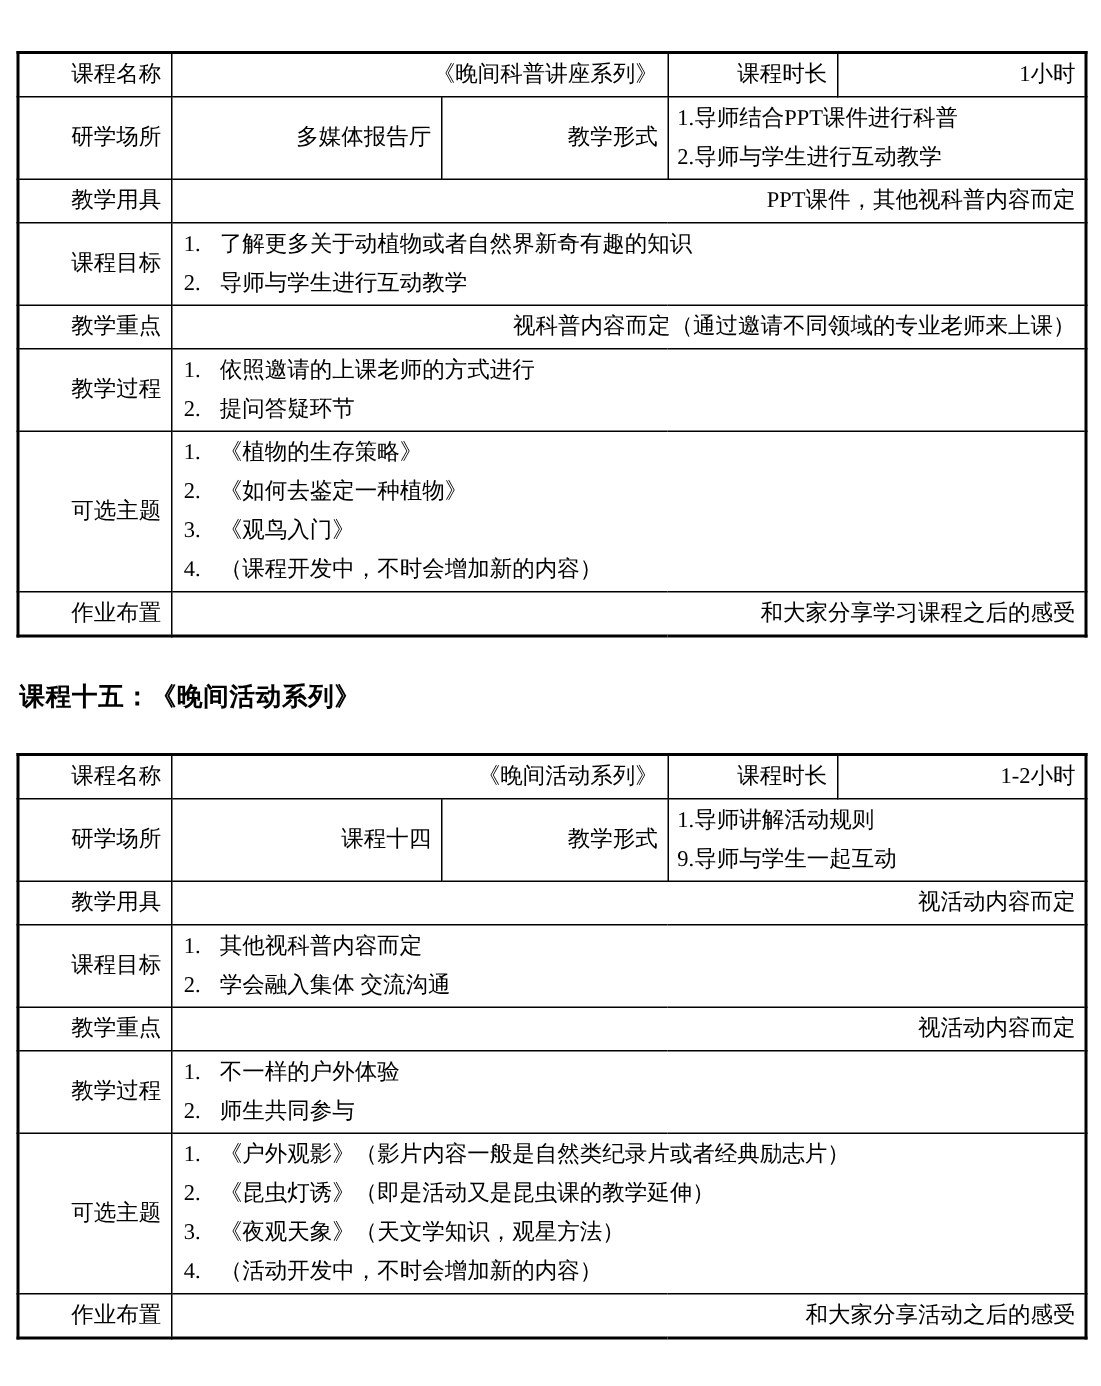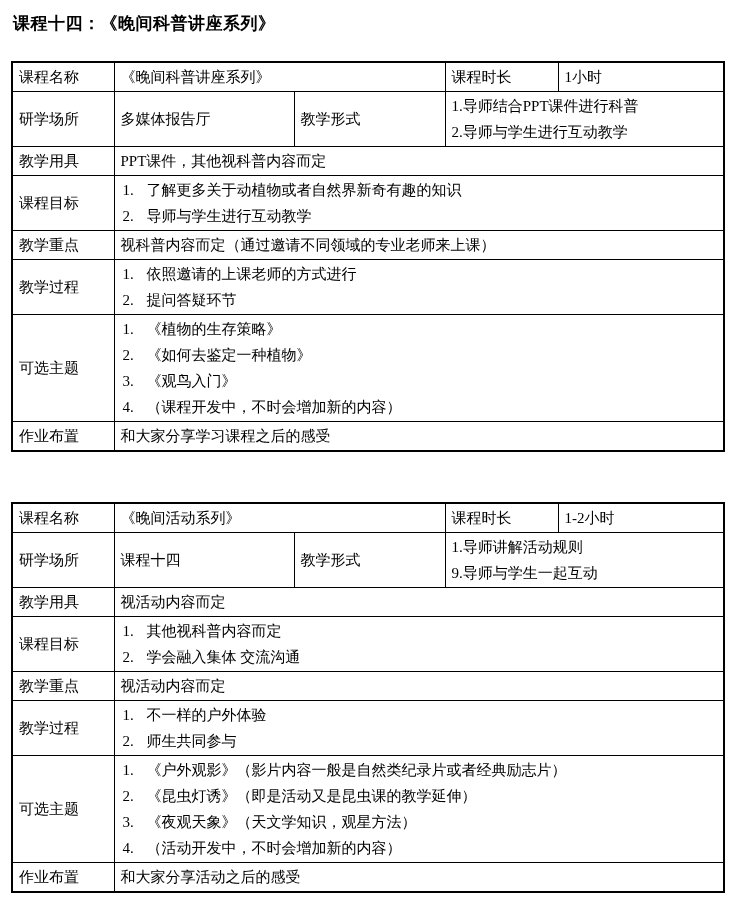--- a/index.html
+++ b/index.html
@@ -37,39 +37,38 @@
     padding: 1px 6px;
     line-height: 26px;
     vertical-align: middle;
     overflow: hidden;
   }
   col.c1 { width: 102px; }
   col.c2 { width: 180px; }
   col.c3 { width: 151px; }
   col.c4 { width: 113px; }
   col.c5 { width: 166px; }
-  td.center { text-align: left; }
+  td.center { text-align: right; }
   td.top { vertical-align: top; }
   td.content { text-align: left; }
   .li { display: flex; align-items: baseline; }
   .li .num {
     width: 26px;
     flex: 0 0 26px;
     padding-left: 2px;
     box-sizing: border-box;
   }
   .bold { font-weight: normal; }
   .nowrap { white-space: nowrap; }
 </style>
 </head>
 <body>
 
 <div class="page">
 
-  <h2 class="heading">课程十四：《晚间科普讲座系列》</h2>
   <div class="table-gap"></div>
 
   <table class="course-table">
     <colgroup>
         <col class="c1">
         <col class="c2">
         <col class="c3">
         <col class="c4">
         <col class="c5">
       </colgroup>
@@ -148,20 +147,21 @@
     </tr>
     <tr>
       <td class="center">作业布置</td>
       <td class="center" colspan="4">和大家分享学习课程之后的感受</td>
     </tr>
   </tbody>
     </table>
 
   <div class="section-gap"></div>
 
+  <h2 class="heading">课程十五：《晚间活动系列》</h2>
   <div class="table-gap"></div>
 
   <table class="course-table">
     <colgroup>
         <col class="c1">
         <col class="c2">
         <col class="c3">
         <col class="c4">
         <col class="c5">
       </colgroup>

